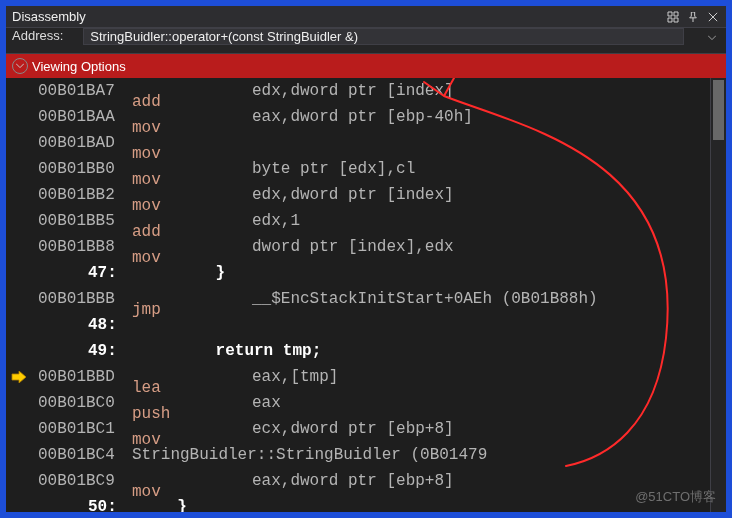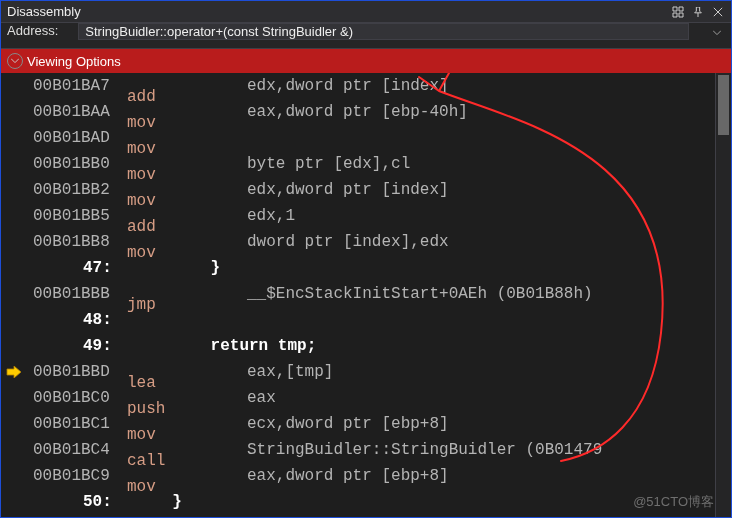--- a/index.html
+++ b/index.html
@@ -7,21 +7,21 @@
     width: 732px;
     height: 518px;
     background: #1e1e1e;
     font-family: "Segoe UI", Tahoma, sans-serif;
     font-size: 13px;
     color: #d4d4d4;
     overflow: hidden;
     position: relative;
   }
   .panel {
-    border: 1px solid #1d4ed8;
+    border: 6px solid #1d4ed8;
     width: 100%;
     height: 100%;
     display: flex;
     flex-direction: column;
     background: #252526;
   }
   .titlebar {
     display: flex;
     align-items: center;
     height: 22px;
@@ -117,21 +117,21 @@
     flex-shrink: 0;
     display:flex; align-items:center; justify-content:center;
   }
   .addr { color: #b4b4b4; width: 100px; flex-shrink:0; text-align:left; padding-left:6px;}
   .mnem { color: #d69d85; width: 120px; flex-shrink:0;margin-top:21px; }
   .ops  { color: #b4b4b4; }
   .srcnum { color: #ffffff; font-weight:bold; padding-left: 56px; width:126px; flex-shrink:0;}
   .srccode { color: #ffffff; font-weight:bold; }
   .watermark {
     position:absolute;
-    right:17px; bottom:6px;
+    right:10px; bottom:6px;
     color:#6f6f6f;
     font-size:13px;
     pointer-events:none;
   }
   .ip-arrow svg { width:16px; height:12px; }
   .annotation {
     position:absolute;
     pointer-events:none;
     z-index:50;
   }
@@ -191,21 +191,21 @@
         <div class="line"><div class="gutter"></div><span class="addr">00B01BB8</span><span class="mnem">mov</span><span class="ops">dword ptr [index],edx</span></div>
         <div class="line"><div class="gutter"></div><span class="srcnum">47:</span><span class="srccode">      }</span></div>
         <div class="line"><div class="gutter"></div><span class="addr">00B01BBB</span><span class="mnem">jmp</span><span class="ops">__$EncStackInitStart+0AEh (0B01B88h)</span></div>
         <div class="line"><div class="gutter"></div><span class="srcnum">48:</span><span class="srccode"></span></div>
         <div class="line"><div class="gutter"></div><span class="srcnum">49:</span><span class="srccode">      return tmp;</span></div>
         <div class="line"><div class="gutter ip-arrow"><svg viewBox="0 0 16 12">
               <path d="M1 3h7V0l7 6-7 6V9H1z" fill="#ffcc00" stroke="#b08000" stroke-width="0.8"></path>
             </svg></div><span class="addr">00B01BBD</span><span class="mnem">lea</span><span class="ops">eax,[tmp]</span></div>
         <div class="line"><div class="gutter"></div><span class="addr">00B01BC0</span><span class="mnem">push</span><span class="ops">eax</span></div>
         <div class="line"><div class="gutter"></div><span class="addr">00B01BC1</span><span class="mnem">mov</span><span class="ops">ecx,dword ptr [ebp+8]</span></div>
-        <div class="line"><div class="gutter"></div><span class="addr">00B01BC4</span><span class="mnem">call</span><span class="ops">StringBuidler::StringBuidler (0B01479</span></div>
+        <div class="line"><div class="gutter"></div><span class="addr">00B01BC4</span><span class="ops">StringBuidler::StringBuidler (0B01479</span></div>
         <div class="line"><div class="gutter"></div><span class="addr">00B01BC9</span><span class="mnem">mov</span><span class="ops">eax,dword ptr [ebp+8]</span></div>
         <div class="line"><div class="gutter"></div><span class="srcnum">50:</span><span class="srccode">  }</span></div>
       </div>
     <div class="scrollbar">
       <div class="arrow arrow-up">▲</div>
       <div class="thumb"></div>
     </div>
 
     <svg class="annotation" style="left:0;top:0;" width="716" height="446">
       <path d="M438 18 L418 4 M438 18 L448 0 M438 18 C520 50 680 80 660 260 C650 350 600 380 560 388" stroke="#ff2a2a" stroke-width="2" fill="none" stroke-linecap="round"></path>

